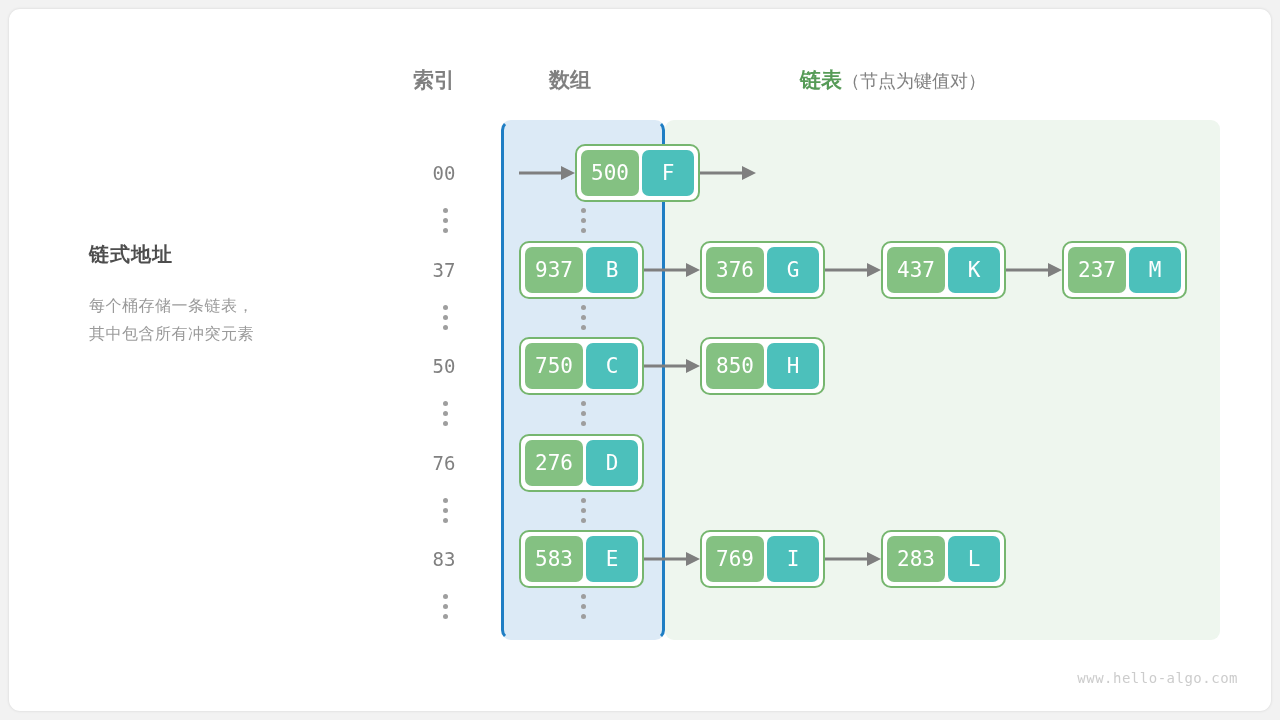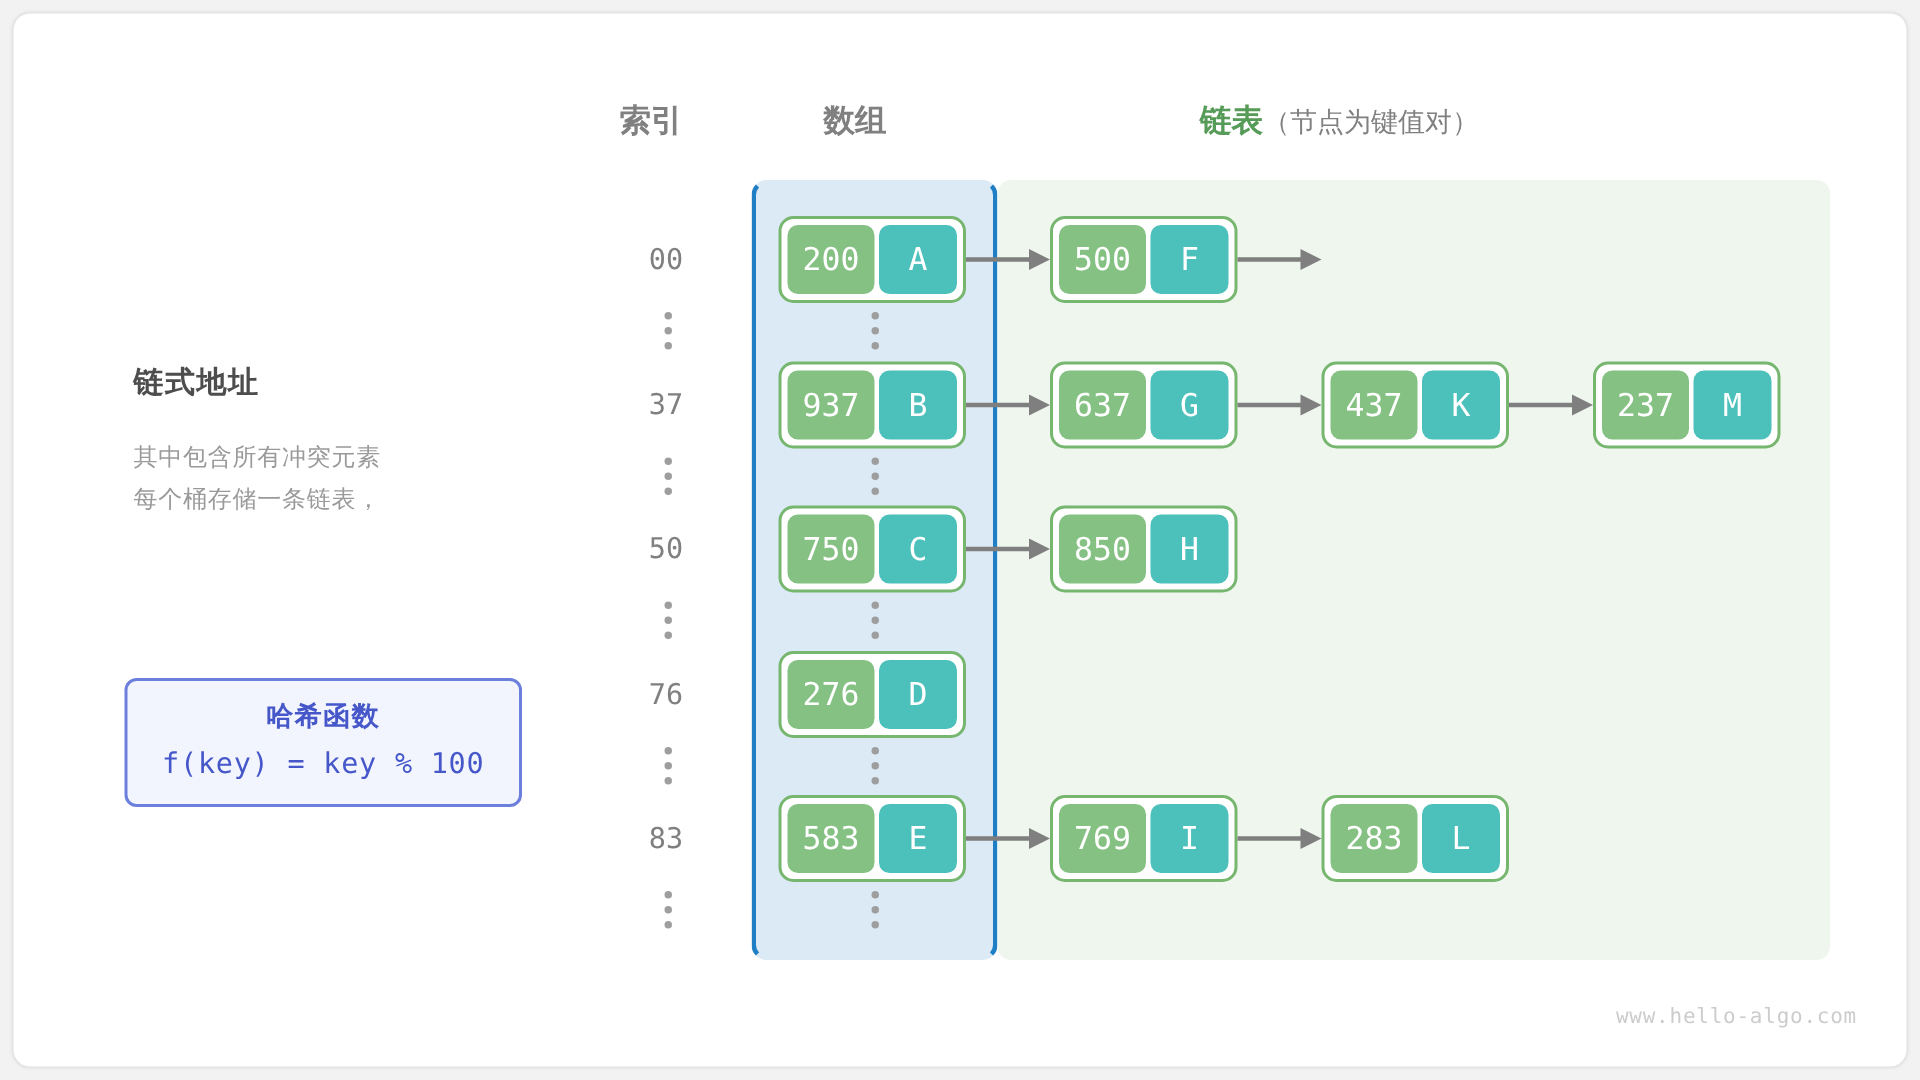--- a/index.html
+++ b/index.html
@@ -239,36 +239,28 @@
     <div id="array-panel"></div>
 
     <div class="col-head" id="head-index">索引</div>
     <div class="col-head" id="head-array">数组</div>
     <div class="col-head" id="head-list">
       <span>链表</span><span class="sub">（节点为键值对）</span>
     </div>
 
     <div id="desc-title">链式地址</div>
     <div id="desc-body">
+      <div>每个桶存储一条链表，</div>
       <div>其中包含所有冲突元素</div>
-      <div>每个桶存储一条链表，</div>
     </div>
 
-    <div id="hash-box">
-      <div id="hash-title">哈希函数</div>
-      <div id="hash-formula">f(key) = key % 100</div>
-    </div>
 
     <div id="rows-root">
         <div class="idx" style="top: 153px;">00</div>
         <div class="row" style="top: 135px; left: 510px;">
-          <div class="node">
-            <div class="cell key">200</div>
-            <div class="cell val">A</div>
-          </div>
           <div class="arrow">
             <span class="shaft"></span>
             <span class="head"></span>
           </div>
           <div class="node">
             <div class="cell key">500</div>
             <div class="cell val">F</div>
           </div>
           <div class="arrow">
             <span class="shaft"></span>
@@ -289,21 +281,21 @@
         <div class="row" style="top: 232px; left: 510px; text-align: right;">
           <div class="node">
             <div class="cell key">937</div>
             <div class="cell val">B</div>
           </div>
           <div class="arrow">
             <span class="shaft"></span>
             <span class="head"></span>
           </div>
           <div class="node">
-            <div class="cell key">637</div>
+            <div class="cell key">376</div>
             <div class="cell val">G</div>
           </div>
           <div class="arrow">
             <span class="shaft"></span>
             <span class="head"></span>
           </div>
           <div class="node">
             <div class="cell key">437</div>
             <div class="cell val">K</div>
           </div>

